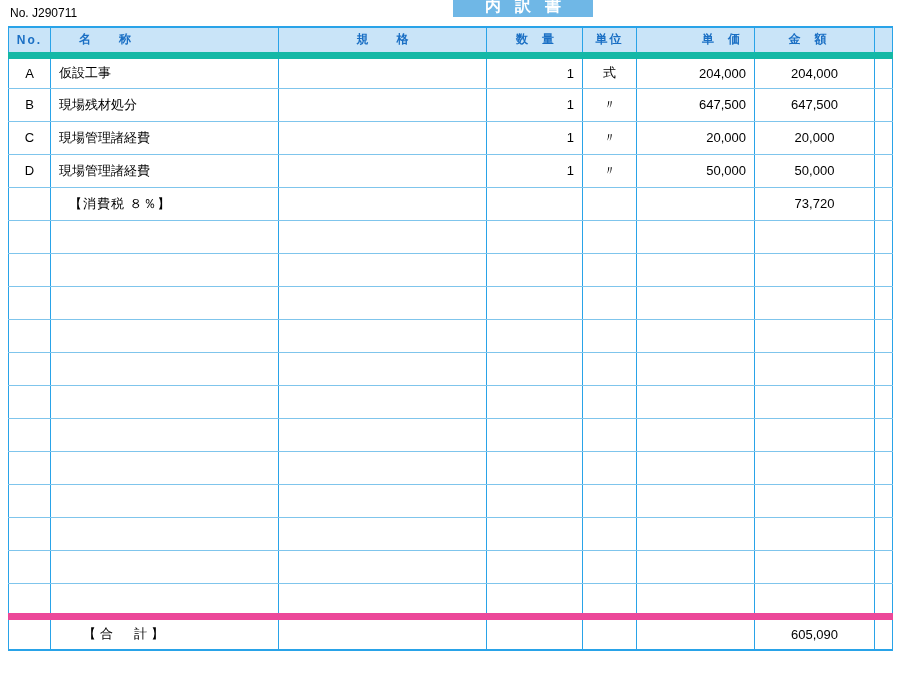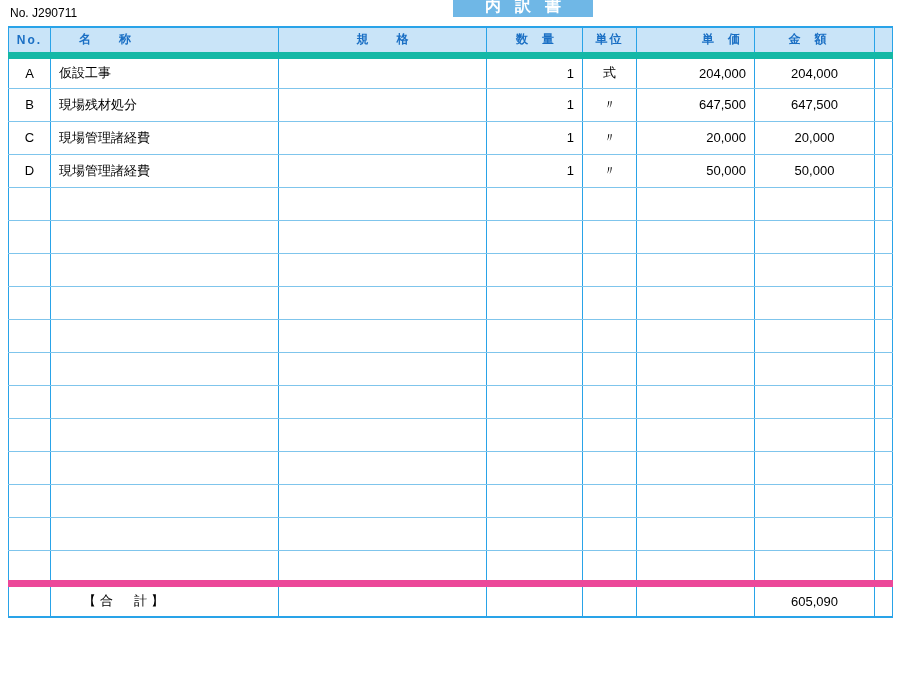--- a/index.html
+++ b/index.html
@@ -139,20 +139,30 @@
         <td class="col-name">現場管理諸経費</td>
         <td class="col-spec"></td>
         <td class="col-qty">1</td>
         <td class="col-unit">〃</td>
         <td class="col-unitprice">50,000</td>
         <td class="col-amount">50,000</td>
         <td class="col-tail"></td>
       </tr>
       <tr>
         <td class="col-no"></td>
+        <td class="col-name"><span class="tax-label">【消費税  ８％】</span></td>
+        <td class="col-spec"></td>
+        <td class="col-qty"></td>
+        <td class="col-unit"></td>
+        <td class="col-unitprice"></td>
+        <td class="col-amount">73,720</td>
+        <td class="col-tail"></td>
+      </tr>
+      <tr>
+        <td class="col-no"></td>
         <td class="col-name"></td>
         <td class="col-spec"></td>
         <td class="col-qty"></td>
         <td class="col-unit"></td>
         <td class="col-unitprice"></td>
         <td class="col-amount"></td>
         <td class="col-tail"></td>
       </tr>
       <tr>
         <td class="col-no"></td>

